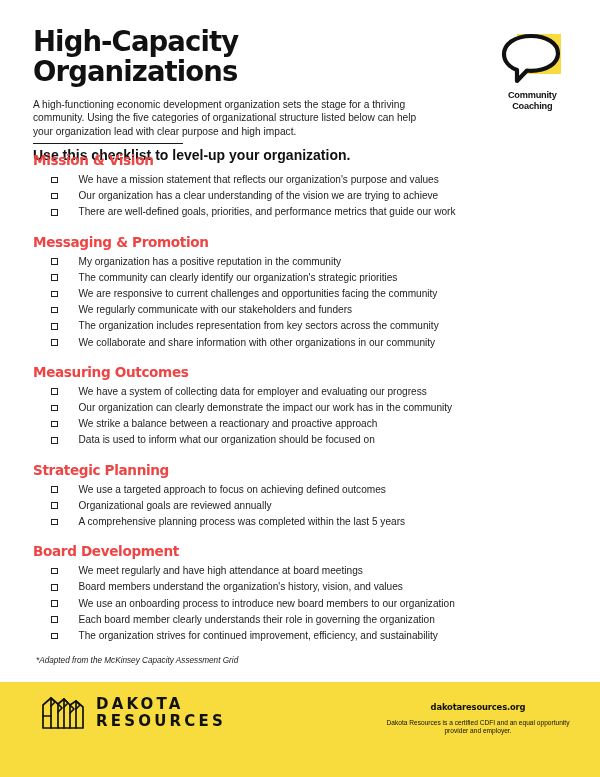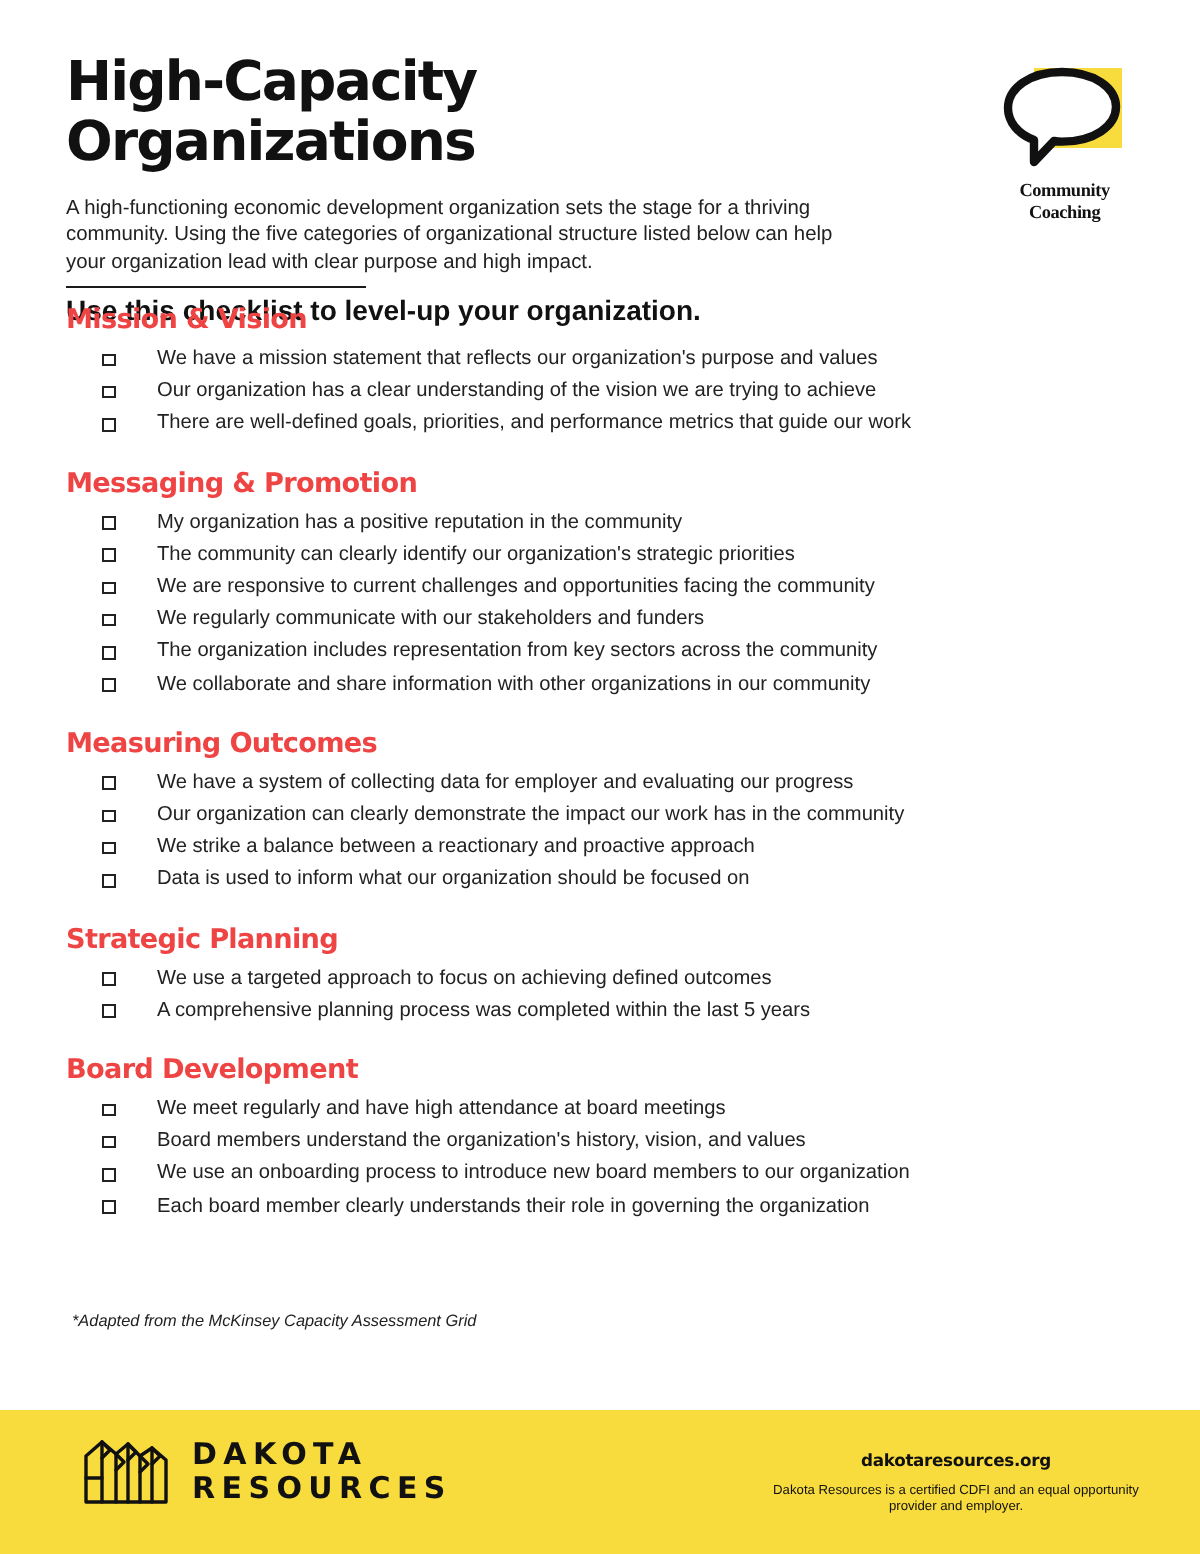--- a/index.html
+++ b/index.html
@@ -82,21 +82,21 @@
   }
   .logo-mark {
     position: relative;
     width: 66px;
     height: 52px;
     margin: 0 auto 6px auto;
   }
   .logo-mark svg { display: block; }
 
   .logo-caption {
-    font-family: Liberation Serif, serif;
+    font-family: Liberation Sans, sans-serif;
     font-size: 9.2px;
     font-weight: 700;
     line-height: 11px;
     letter-spacing: -0.2px;
     color: #111111;
   }
 
   
   .content {
     position: absolute;
@@ -152,21 +152,21 @@
     font-style: italic;
     color: #222222;
   }
 
   
   .footer {
     position: absolute;
     left: 0;
     bottom: 0;
     width: 600px;
-    height: 72px;
+    height: 95px;
     background: #F8DB3C;
   }
 
   .footer-logo {
     position: absolute;
     top: 14px;
     left: 41px;
     display: flex;
     align-items: center;
   }
@@ -303,20 +303,24 @@
       </div>
       <div class="section">
         <h2 class="section-title">Strategic Planning</h2>
         <ul class="items">
           <li class="item">
             <span class="checkbox"></span>
             <span class="item-text">We use a targeted approach to focus on achieving defined outcomes</span>
           </li>
           <li class="item">
             <span class="checkbox"></span>
+            <span class="item-text">Organizational goals are reviewed annually</span>
+          </li>
+          <li class="item">
+            <span class="checkbox"></span>
             <span class="item-text">A comprehensive planning process was completed within the last 5 years</span>
           </li>
         </ul>
       </div>
       <div class="section">
         <h2 class="section-title">Board Development</h2>
         <ul class="items">
           <li class="item">
             <span class="checkbox"></span>
             <span class="item-text">We meet regularly and have high attendance at board meetings</span>
@@ -325,20 +329,24 @@
             <span class="checkbox"></span>
             <span class="item-text">Board members understand the organization's history, vision, and values</span>
           </li>
           <li class="item">
             <span class="checkbox"></span>
             <span class="item-text">We use an onboarding process to introduce new board members to our organization</span>
           </li>
           <li class="item">
             <span class="checkbox"></span>
             <span class="item-text">Each board member clearly understands their role in governing the organization</span>
+          </li>
+          <li class="item">
+            <span class="checkbox"></span>
+            <span class="item-text">The organization strives for continued improvement, efficiency, and sustainability</span>
           </li>
         </ul>
       </div>
     </div>
 
   <div class="footnote">*Adapted from the McKinsey Capacity Assessment Grid</div>
 
   <div class="footer">
 
     <div class="footer-logo">

